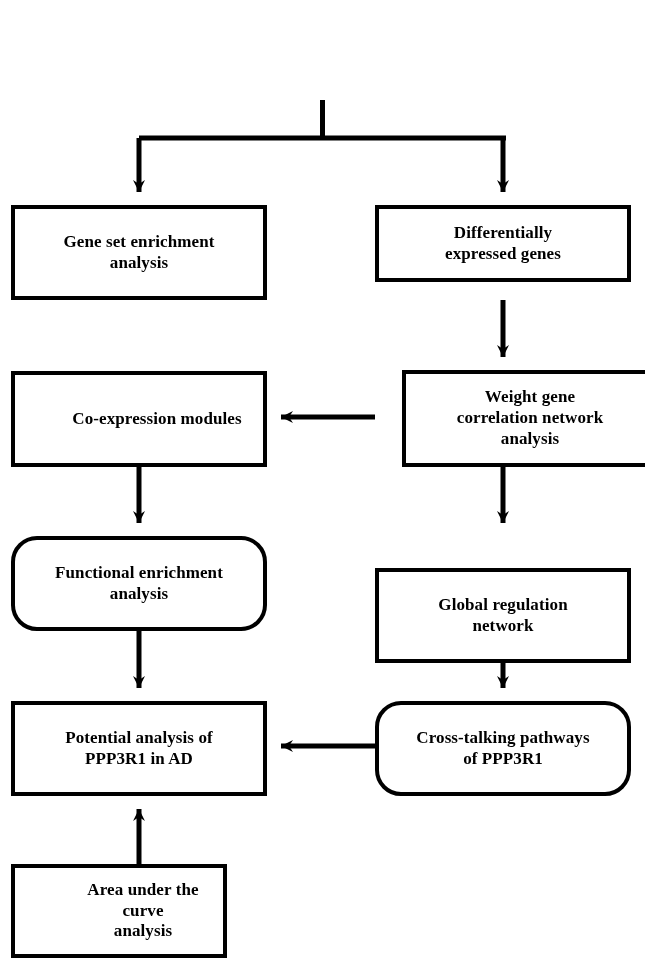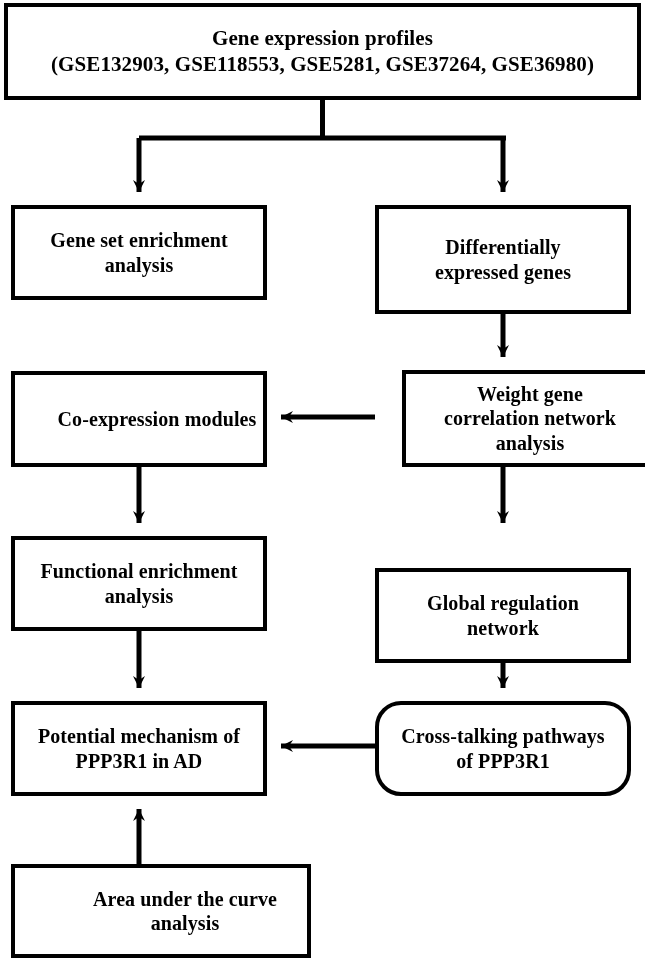--- a/index.html
+++ b/index.html
@@ -35,32 +35,32 @@
     display: block;
     line-height: 1.22;
     font-weight: 700;
     letter-spacing: 0.1px;
     padding: 0 6px;
     white-space: pre-line;
   }
   
   #node-source      { left: 4px;   top: 3px;   width: 637px; height: 97px; }
   #node-gsea        { left: 11px;  top: 205px; width: 256px; height: 95px; }
-  #node-deg         { left: 375px; top: 205px; width: 256px; height: 109px; }
+  #node-deg         { left: 375px; top: 205px; width: 256px; height: 77px; }
   #node-modules     { left: 11px;  top: 371px; width: 256px; height: 96px; padding-left: 36px; }
   #node-wgcna       { left: 375px; top: 370px; width: 256px; height: 97px; margin-left: 27px; }
-  #node-functional  { left: 11px;  top: 536px; width: 256px; height: 95px; }
+  #node-functional  { left: 11px;  top: 536px; width: 256px; height: 95px; border-radius: 26px; }
   #node-global      { left: 375px; top: 568px; width: 256px; height: 95px; }
   #node-mechanism   { left: 11px;  top: 701px; width: 256px; height: 95px; }
   #node-crosstalk   { left: 375px; top: 701px; width: 256px; height: 95px; border-radius: 26px; }
-  #node-auc         { left: 11px;  top: 864px; width: 300px; height: 94px; padding-left: 48px; }
+  #node-auc         { left: 11px;  top: 864px; width: 216px; height: 94px; padding-left: 48px; }
 
   
   #node-source .label      { font-size: 21px; }
-  .node .label             { font-size: 20px; }
+  .node .label             { font-size: 17px; }
 
   
   #edges {
     position: absolute;
     left: 0;
     top: 0;
     width: 645px;
     height: 964px;
     z-index: 1;
     pointer-events: none;
@@ -123,24 +123,20 @@
 
     <g>
       <path d="M375,746 L281,746" stroke="#000000" stroke-width="5" fill="none" marker-end="url(#arrowLeft)"></path>
     </g>
 
     <g>
       <path d="M139,864 L139,809" stroke="#000000" stroke-width="5" fill="none" marker-end="url(#arrowUp)"></path>
     </g>
   </svg>
 
-  <div class="node" id="node-source">
-    <span class="label">Gene expression profiles
-(GSE132903, GSE118553, GSE5281, GSE37264, GSE36980)</span>
-  </div>
 
   <div class="node" id="node-gsea">
     <span class="label">Gene set enrichment
 analysis</span>
   </div>
 
   <div class="node" id="node-deg">
     <span class="label">Differentially
 expressed genes</span>
   </div>
@@ -159,21 +155,21 @@
     <span class="label">Functional enrichment
 analysis</span>
   </div>
 
   <div class="node" id="node-global">
     <span class="label">Global regulation
 network</span>
   </div>
 
   <div class="node" id="node-mechanism">
-    <span class="label">Potential mechanism of
+    <span class="label">Potential analysis of
 PPP3R1 in AD</span>
   </div>
 
   <div class="node" id="node-crosstalk">
     <span class="label">Cross-talking pathways
 of PPP3R1</span>
   </div>
 
   <div class="node" id="node-auc">
     <span class="label">Area under the curve

